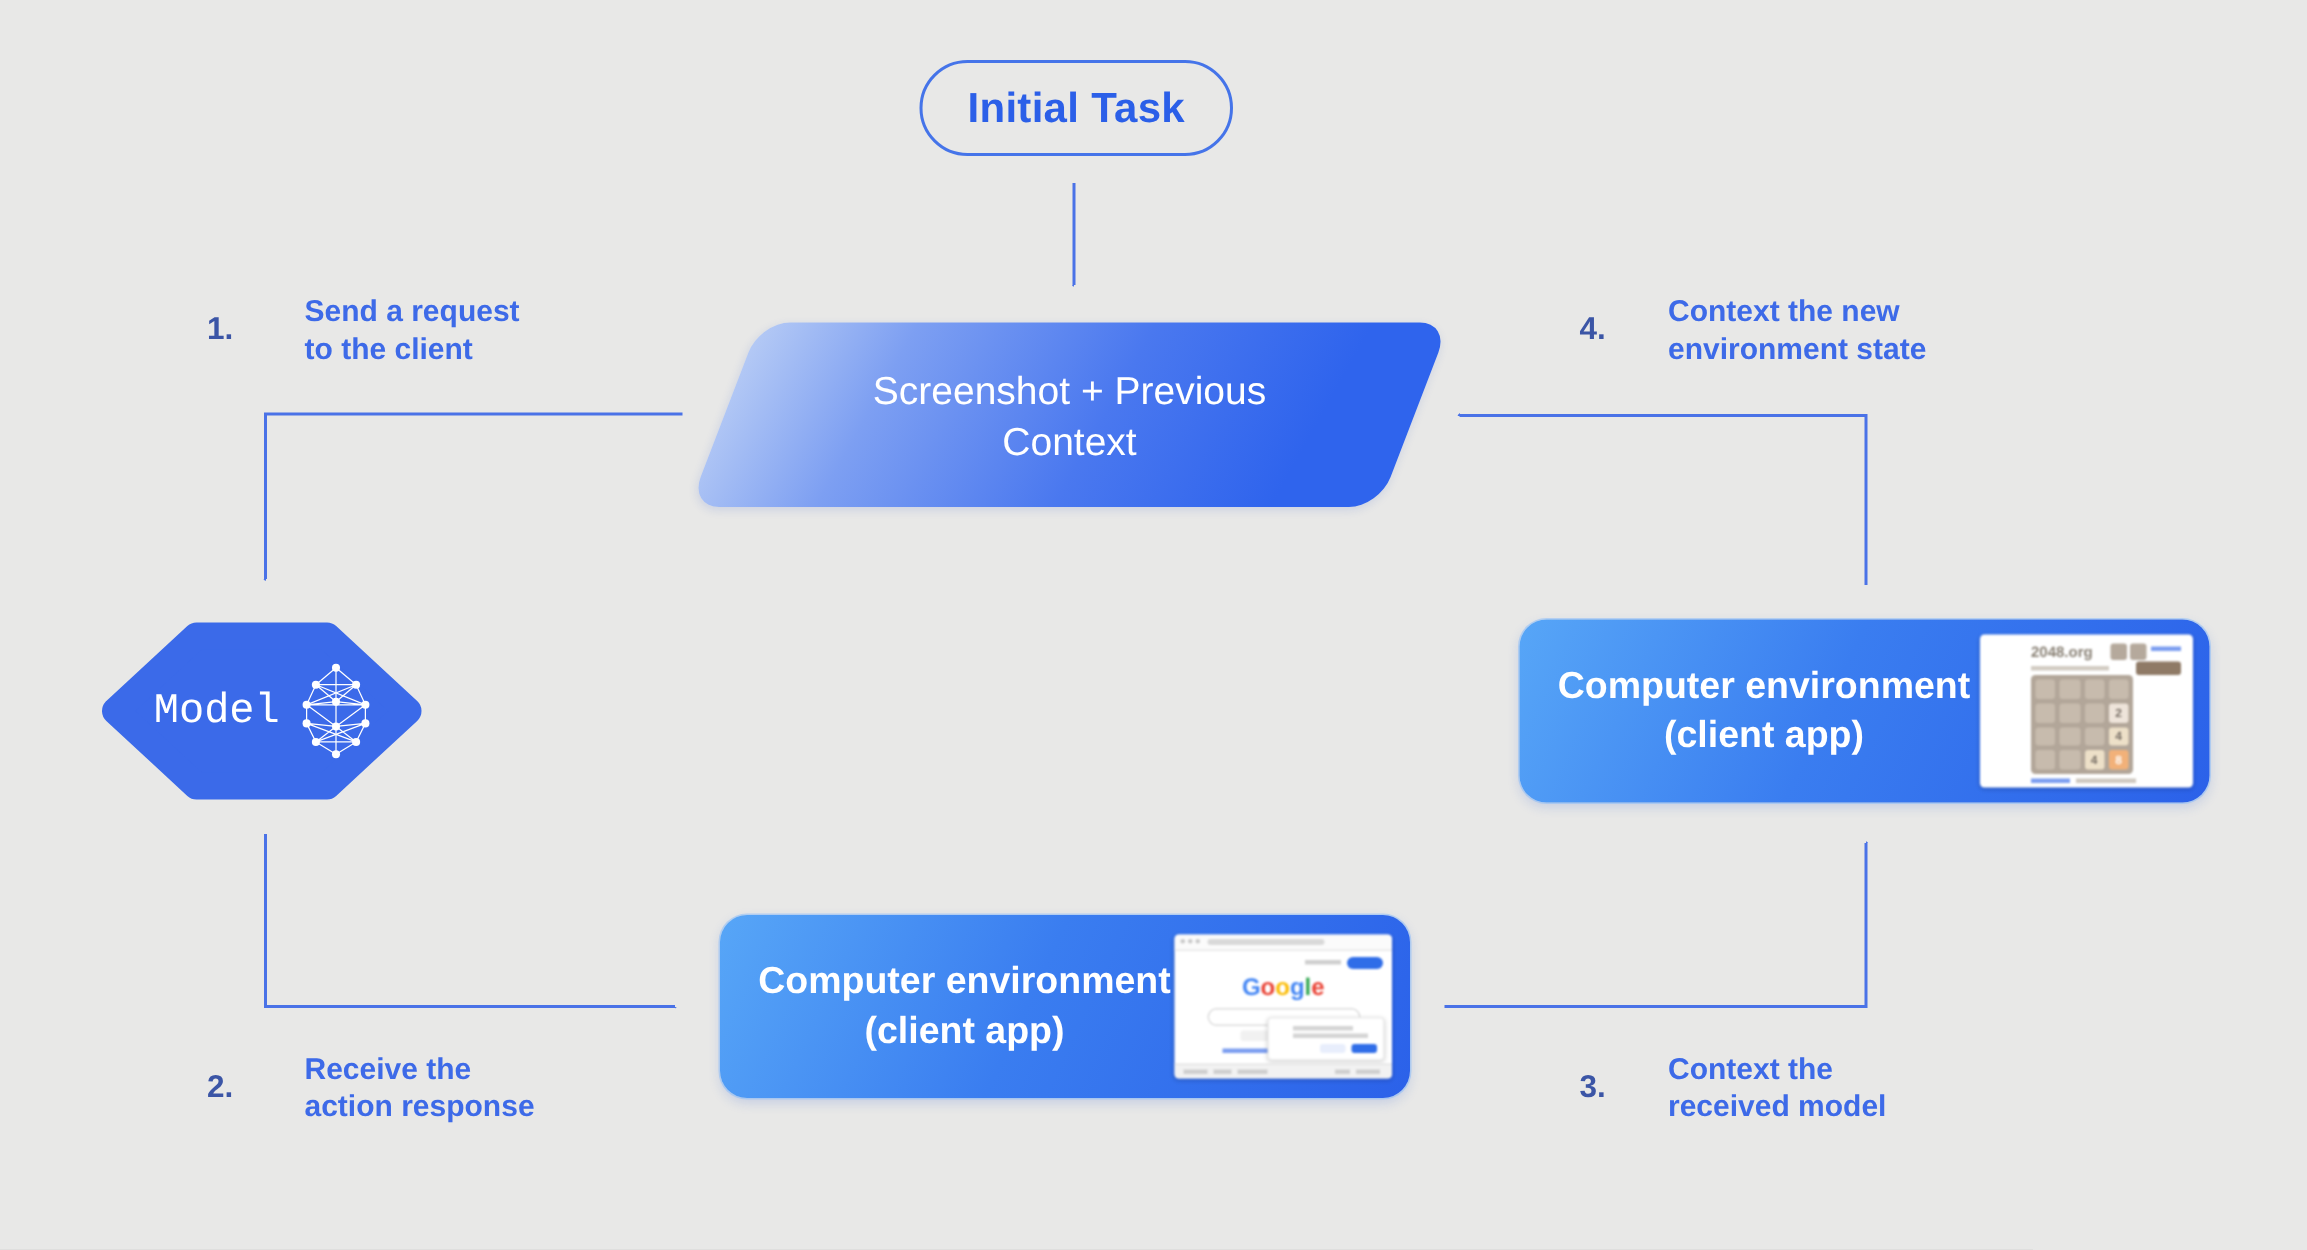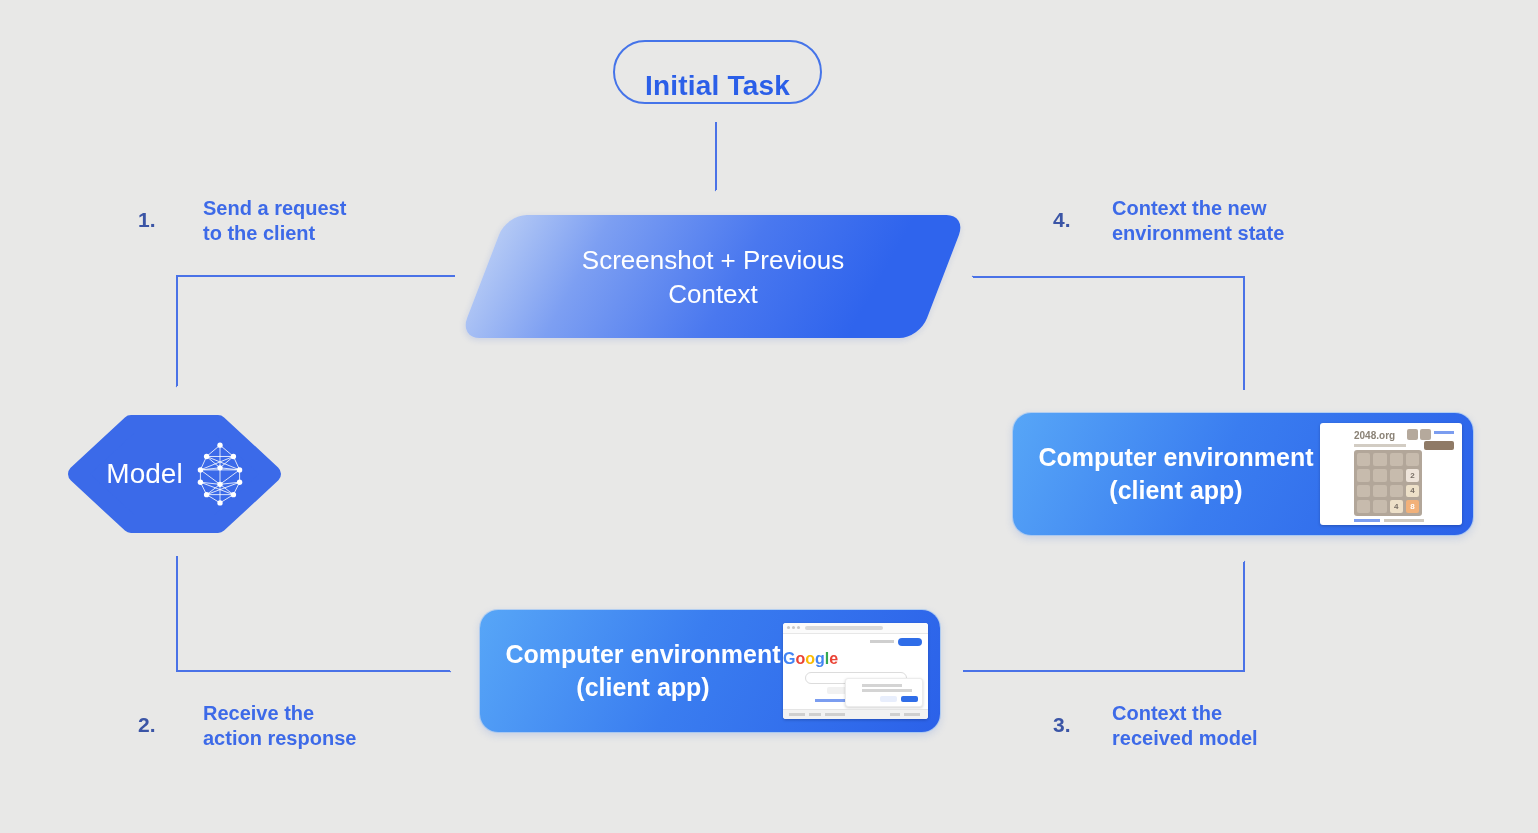--- a/index.html
+++ b/index.html
@@ -8,21 +8,21 @@
     background:#e8e8e7;
     font-family:"Liberation Sans","DejaVu Sans",sans-serif;
   }
   .abs{position:absolute;}
   
   svg.wires{position:absolute;left:0;top:0;width:1538px;height:833px;pointer-events:none;}
   
   .pill{
     left:613px;top:40px;width:205px;height:60px;
     border:2px solid #4574e9;border-radius:34px;
-    display:flex;align-items:flex-end;justify-content:center;
+    display:flex;align-items:center;justify-content:center;
     color:#2b5fe8;font-size:28px;font-weight:700;letter-spacing:.2px;
   }
   
   .para{
     left:483px;top:215px;width:460px;height:123px;
     transform:skewX(-21deg);border-radius:20px;
     background:linear-gradient(100deg,#b5caf5 0%,#7d9ff2 22%,#4a78ef 55%,#2f64ed 85%);
     box-shadow:0 2px 6px rgba(40,80,200,.15);
   }
   .para-label{
@@ -31,42 +31,42 @@
     color:#ffffff;font-size:26px;line-height:34px;font-weight:400;text-align:center;
   }
   
   .step-num{color:#3b55a6;font-size:21px;font-weight:700;}
   .step-text{color:#3d6ae8;font-size:20px;line-height:25px;font-weight:700;}
   
   .hex-wrap{left:66px;top:413px;width:217px;height:122px;}
   .hex-content{
     position:absolute;left:0;top:0;width:100%;height:100%;
     display:flex;align-items:center;justify-content:center;gap:14px;
-    color:#fff;font-size:28px;font-weight:400;
+    color:#fff;font-size:28px;font-weight:400;font-family:Liberation Mono, monospace;
   }
   
   .env-box{
     width:460px;height:122px;border-radius:18px;
     background:linear-gradient(115deg,#57a6f7 0%,#3a7df0 45%,#2b61e9 100%);
     box-shadow:0 0 0 1px rgba(140,190,250,.55), 0 3px 8px rgba(40,90,210,.18);
   }
   .env-box .env-label{
     position:absolute;left:18px;top:0;width:290px;height:100%;
     display:flex;flex-direction:column;align-items:center;justify-content:center;
     color:#fff;font-size:25px;line-height:33px;font-weight:700;text-align:center;
   }
   
   .mini{position:absolute;background:#fff;border-radius:3px;overflow:hidden;filter:blur(.55px);
         box-shadow:0 1px 3px rgba(0,0,30,.25);}
   .g-bar{position:absolute;left:0;top:0;width:100%;height:10px;background:#fbfbfb;border-bottom:1px solid #e7e7e7;}
   .g-dot{position:absolute;top:3px;width:3px;height:3px;border-radius:50%;background:#c9c9c9;}
   .g-url{position:absolute;left:22px;top:3px;width:78px;height:4px;border-radius:2px;background:#d9d9d9;}
   .g-signin{position:absolute;right:6px;top:15px;width:24px;height:8px;border-radius:4px;background:#2f6de8;}
   .g-navtext{position:absolute;right:34px;top:17px;width:24px;height:3px;background:#cfcfcf;}
-  .g-logo{position:absolute;left:0;top:27px;width:100%;font-size:16px;font-weight:700;letter-spacing:0;}
+  .g-logo{position:absolute;left:0;top:27px;width:100%;text-align:center;font-size:16px;font-weight:700;letter-spacing:0;}
   .g-search{position:absolute;left:22px;top:49px;width:100px;height:10px;border:1px solid #dcdcdc;border-radius:6px;background:#fff;}
   .g-btn{position:absolute;top:64px;width:24px;height:7px;background:#f1f1f1;border-radius:2px;}
   .g-link{position:absolute;left:32px;top:76px;width:80px;height:3px;background:#7b9df0;}
   .g-dialog{position:absolute;right:5px;bottom:12px;width:76px;height:27px;background:#fff;border:1px solid #ececec;border-radius:3px;box-shadow:0 1px 3px rgba(0,0,0,.18);}
   .g-dline{position:absolute;left:16px;height:3px;background:#d4d4d4;}
   .g-dbtn{position:absolute;bottom:4px;width:17px;height:6px;border-radius:2px;}
   .g-footer{position:absolute;left:0;bottom:0;width:100%;height:9px;background:#f2f2f2;border-top:1px solid #e5e5e5;}
   .g-fseg{position:absolute;bottom:3px;height:3px;background:#cfcfcf;}
   
   .t-title{position:absolute;left:34px;top:7px;font-size:10px;font-weight:700;color:#8a8276;}

